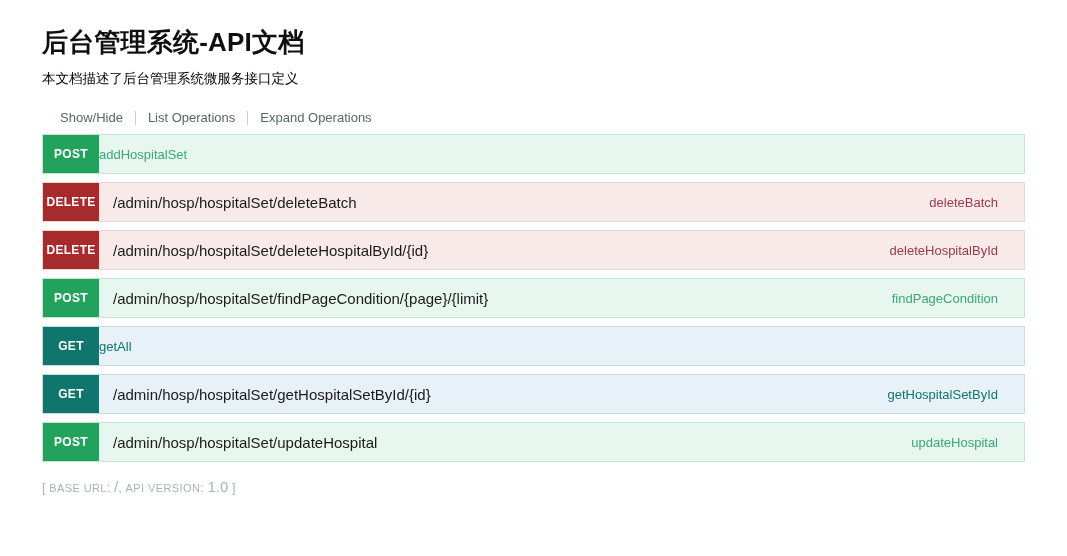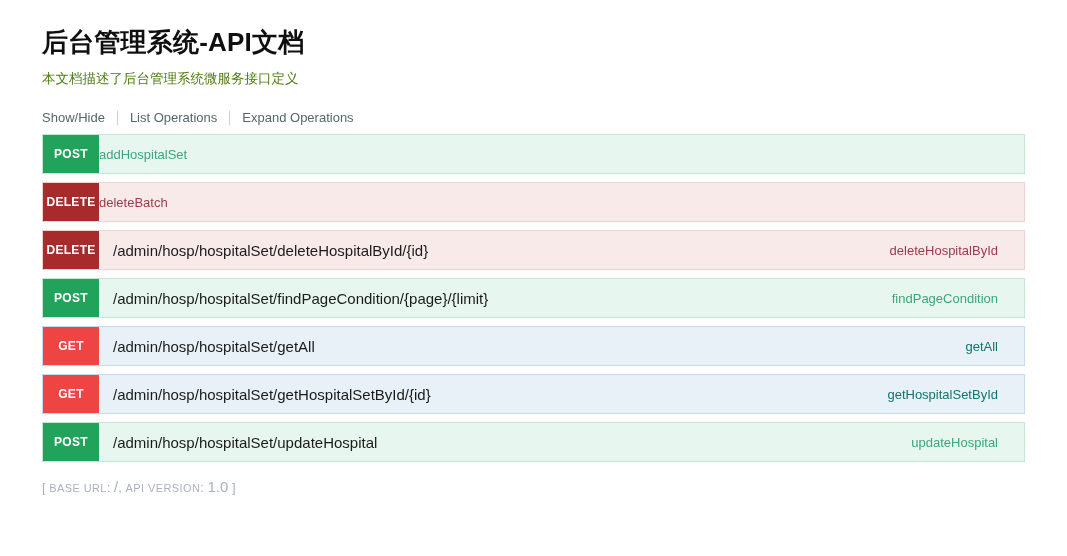--- a/index.html
+++ b/index.html
@@ -22,21 +22,21 @@
   
   .doc-title {
     font-size: 26px;
     font-weight: bold;
     color: #0f0f0f;
     margin: 11px 0 10px 0;
     letter-spacing: 0.2px;
   }
   .doc-subtitle {
     font-size: 13.5px;
-    color: #4d7c0f;
+    color: #000000;
     margin: 0 0 22px 0;
   }
   .credits {
     font-size: 14px;
     color: #1b1b1b;
     line-height: 19px;
     margin-bottom: 30px;
   }
   .credits .line { display: block; white-space: nowrap; }
   .credits a {
@@ -72,21 +72,21 @@
     display: flex;
     align-items: center;
     font-size: 13px;
     white-space: nowrap;
   }
   .head-links a {
     color: #56666b;
     text-decoration: none;
     padding: 0 12px;
   }
-  .head-links a:first-child { padding-left: 0; }
+  .head-links a:first-child { padding-left: 0; margin-left: 18px; }
   .head-links a:last-child { padding-right: 0; }
   .head-divider {
     width: 1px;
     height: 14px;
     background: #c9d0d4;
     display: inline-block;
   }
 
   
   .op-list { margin: 0; padding: 0; }
@@ -127,21 +127,21 @@
     font-size: 13px;
     white-space: nowrap;
   }
 
   
   .m-post  { background: #e8f6f0; border-color: #c3e6d4; }
   .m-post .op-badge { background: #22a35c; }
   .m-post .op-summary { color: #3aa87a; }
 
   .m-get   { background: #e8f0f8; border-color: #c5d9ef; }
-  .m-get .op-badge { background: #ef4444; }
+  .m-get .op-badge { background: #0f766e; }
   .m-get .op-summary { color: #0f766e; }
 
   .m-delete { background: #f9eaea; border-color: #ecd3d3; }
   .m-delete .op-badge { background: #a72b2b; }
   .m-delete .op-summary { color: #9a3a4a; }
 
   
   .footer {
     margin-top: 16px;
     font-size: 13px;
@@ -173,35 +173,35 @@
     </div>
   </div>
 
   <div class="op-list" id="op-list">
       <div class="op-row m-post">
         <div class="op-badge">POST</div>
         <div class="op-summary">addHospitalSet</div>
       </div>
       <div class="op-row m-delete">
         <div class="op-badge">DELETE</div>
+        <div class="op-path">/admin/hosp/hospitalSet/deleteBatch</div>
         <div class="op-summary">deleteBatch</div>
       </div>
       <div class="op-row m-delete">
         <div class="op-badge">DELETE</div>
         <div class="op-path">/admin/hosp/hospitalSet/deleteHospitalById/{id}</div>
         <div class="op-summary">deleteHospitalById</div>
       </div>
       <div class="op-row m-post">
         <div class="op-badge">POST</div>
         <div class="op-path">/admin/hosp/hospitalSet/findPageCondition/{page}/{limit}</div>
         <div class="op-summary">findPageCondition</div>
       </div>
       <div class="op-row m-get">
         <div class="op-badge">GET</div>
-        <div class="op-path">/admin/hosp/hospitalSet/getAll</div>
         <div class="op-summary">getAll</div>
       </div>
       <div class="op-row m-get">
         <div class="op-badge">GET</div>
         <div class="op-path">/admin/hosp/hospitalSet/getHospitalSetById/{id}</div>
         <div class="op-summary">getHospitalSetById</div>
       </div>
       <div class="op-row m-post">
         <div class="op-badge">POST</div>
         <div class="op-path">/admin/hosp/hospitalSet/updateHospital</div>

